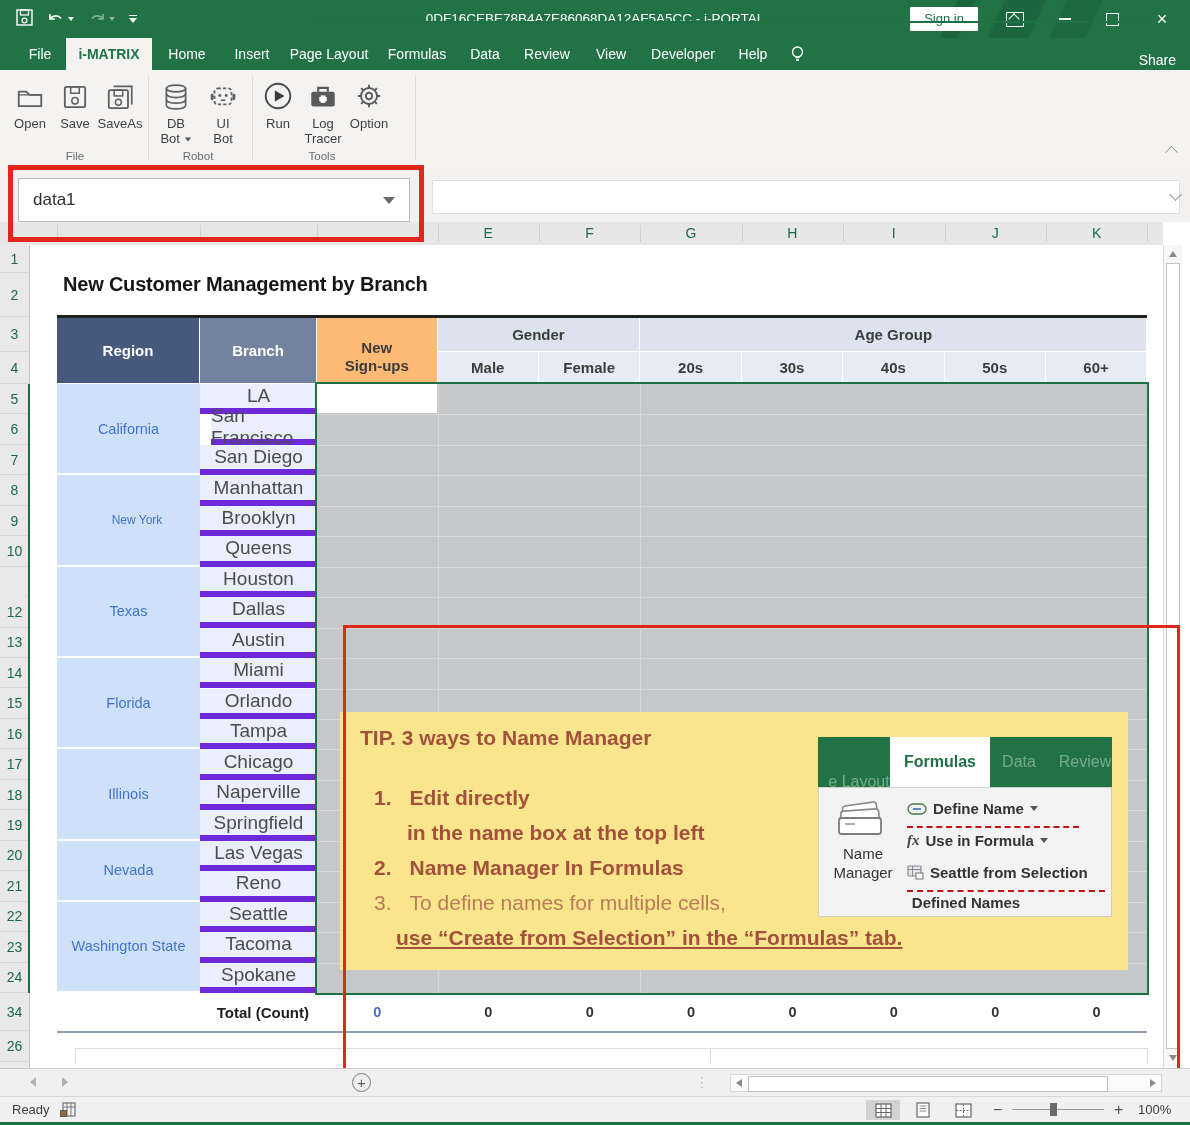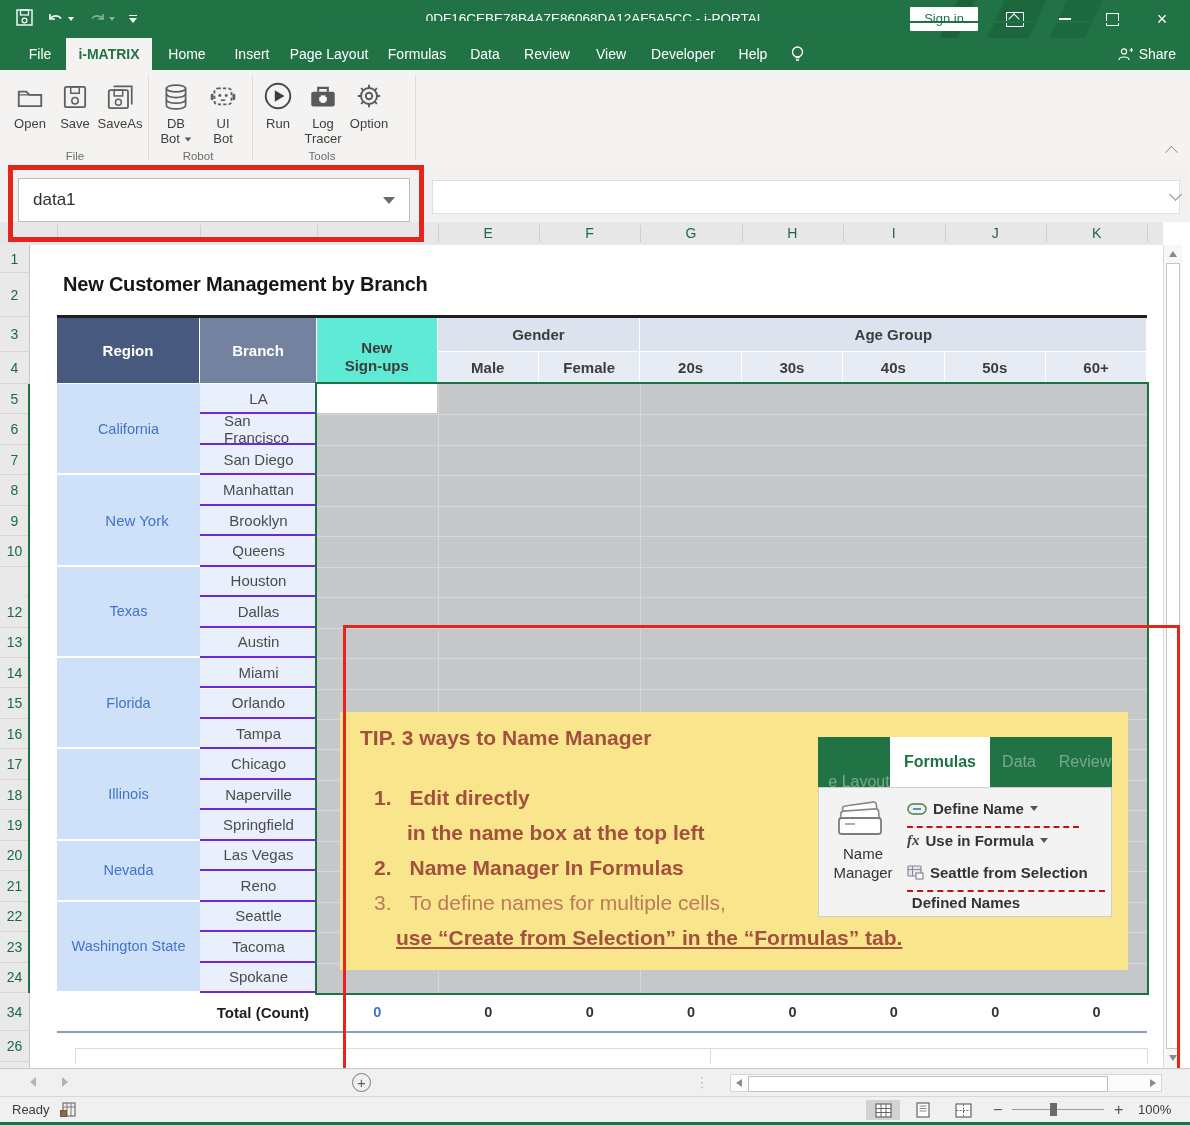--- a/index.html
+++ b/index.html
@@ -17,21 +17,21 @@
   #win-title{left:0;top:0;width:1190px;height:38px;text-align:center;line-height:38px;
      font-size:13.5px;color:#fff;}
   #signin{left:910px;top:7px;width:68px;height:24px;background:#fff;color:#217346;
      font-size:13px;text-align:center;line-height:24px;border-radius:1px;}
   .winbtn{top:0;width:40px;height:38px;display:flex;align-items:center;justify-content:center;color:#fff;}
   
   #tabrow{left:0;top:38px;width:1190px;height:32px;background:#217346;}
   .rtab{position:absolute;top:0;height:32px;line-height:32px;padding:0 13px;color:#fff;font-size:14px;}
   .rtab.active{background:#f4f3f2;color:#217346;font-weight:bold;}
   #tellme{position:absolute;top:0;height:32px;line-height:32px;color:#fff;font-size:14px;display:flex;align-items:center;gap:7px;}
-  #share{position:absolute;top:0;right:14px;height:32px;line-height:32px;color:#fff;font-size:14px;display:flex;align-items:center;gap:6px;}
+  #share{position:absolute;top:0;right:14px;height:32px;line-height:32px;color:#fff;font-size:14px;display:flex;align-items:center;gap:6px;flex-direction:column;}
   
   #ribbon{left:0;top:70px;width:1190px;height:98px;background:#f4f3f2;border-bottom:1px solid #e2e1e0;}
   .rbtn{position:absolute;top:8px;width:62px;text-align:center;color:#3f3f3f;font-size:13px;}
   .rbtn .ric{height:34px;display:flex;align-items:flex-end;justify-content:center;}
   .rbtn .rlabel{margin-top:4px;line-height:15px;white-space:pre-line;}
   .rgrouplabel{position:absolute;top:80px;font-size:11.5px;color:#6b6b6b;text-align:center;width:120px;}
   .rsep{position:absolute;top:6px;width:1px;height:84px;background:#dddcdb;}
   .caret-down{display:inline-block;width:0;height:0;border-left:4px solid transparent;
      border-right:4px solid transparent;border-top:5px solid #666;vertical-align:middle;}
   
@@ -48,21 +48,21 @@
   #colsel-underline{left:317px;top:21px;width:830px;height:2px;background:#1e7145;}
   #rowheads{left:0;top:245px;width:30px;height:823px;background:#e9e9e9;border-right:1px solid #c6c6c6;box-sizing:border-box;}
   .rownum{position:absolute;left:0;width:29px;text-align:center;font-size:14px;color:#1a6a44;border-bottom:1px solid #d6d6d6;box-sizing:border-box;display:flex;align-items:center;justify-content:center;}
   #rowsel-line{left:28px;top:384px;width:2px;height:609px;background:#1e7145;}
   
   #sheet{left:30px;top:245px;width:1133px;height:823px;background:#fff;overflow:hidden;}
   #sheet-title{left:33px;top:28px;font-size:20px;font-weight:800;color:#161616;letter-spacing:-0.2px;}
   .hcell{position:absolute;box-sizing:border-box;display:flex;align-items:center;justify-content:center;
      font-size:15px;font-weight:bold;color:#3c3c3c;border-right:1px solid #fff;border-bottom:1px solid #fff;white-space:pre-line;text-align:center;line-height:18px;}
   .bodycell{position:absolute;box-sizing:border-box;display:flex;align-items:center;justify-content:center;
-     font-size:15px;border-bottom:2px solid #6d28d9;}
+     font-size:19px;border-bottom:6px solid #6d28d9;}
   #tip-box{left:310px;top:467px;width:788px;height:258px;background:#f8e58c;color:#a3503c;}
   .tip-line{position:absolute;font-size:21px;white-space:nowrap;}
   #mini-ribbon{left:478px;top:25px;width:294px;height:180px;}
   #mini-green{left:0;top:0;width:294px;height:50px;background:#217346;}
   .mini-tab{position:absolute;top:0;height:50px;line-height:50px;font-size:16px;color:rgba(255,255,255,.38);}
   .mini-tab.active{background:#fff;color:#1e7145;font-weight:bold;padding:0 14px;}
   #mini-panel{left:0;top:50px;width:294px;height:130px;background:#f4f3f3;border:1px solid #cfcfcf;box-sizing:border-box;}
   .mini-item{position:absolute;left:88px;font-size:15px;color:#333;font-weight:bold;display:flex;align-items:center;gap:6px;white-space:nowrap;}
   .red-dash{position:absolute;height:0;border-bottom:2px dashed #c41212;}
   #vscroll{left:1163px;top:245px;width:19px;height:823px;background:#f7f7f7;border-left:1px solid #dcdcdc;box-sizing:border-box;}
@@ -323,36 +323,36 @@
       <div class="rownum" style="top: 786px; height: 31px;">26</div>
     </div>
   <div class="abs" id="rowsel-line"></div>
 
   <div class="abs" id="sheet">
     <div class="abs" id="sheet-title">New Customer Management by Branch</div>
     <div id="table-layer">
         <div class="abs" style="left: 27px; top: 70px; width: 1090.3px; height: 3px; background: rgb(31, 31, 31);"></div>
         <div class="hcell" style="left: 27px; top: 73px; width: 143px; height: 66px; background: rgb(71, 89, 125); color: rgb(255, 255, 255);">Region</div>
         <div class="hcell" style="left: 170px; top: 73px; width: 117px; height: 66px; background: rgb(115, 130, 159); color: rgb(255, 255, 255);">Branch</div>
-        <div class="hcell" style="left: 287px; top: 73px; width: 120.5px; height: 79px; background: #5eead4; text-align: center;">New
+        <div class="hcell" style="left: 287px; top: 73px; width: 120.5px; height: 79px; background: #fdba74; text-align: center;">New
 Sign-ups</div>
         <div class="hcell" style="left: 407.5px; top: 73px; width: 202.9px; height: 34px; background: rgb(220, 226, 238);">Gender</div>
         <div class="hcell" style="left: 610.4px; top: 73px; width: 506.9px; height: 34px; background: rgb(220, 226, 238);">Age Group</div>
         <div class="hcell" style="left: 407.5px; top: 107px; width: 101.5px; height: 32px; background: rgb(231, 235, 243);">Male</div>
         <div class="hcell" style="left: 509px; top: 107px; width: 101.4px; height: 32px; background: rgb(231, 235, 243);">Female</div>
         <div class="hcell" style="left: 610.4px; top: 107px; width: 101.38px; height: 32px; background: rgb(231, 235, 243);">20s</div>
         <div class="hcell" style="left: 711.78px; top: 107px; width: 101.38px; height: 32px; background: rgb(231, 235, 243);">30s</div>
         <div class="hcell" style="left: 813.16px; top: 107px; width: 101.38px; height: 32px; background: rgb(231, 235, 243);">40s</div>
         <div class="hcell" style="left: 914.54px; top: 107px; width: 101.38px; height: 32px; background: rgb(231, 235, 243);">50s</div>
         <div class="hcell" style="left: 1015.92px; top: 107px; width: 101.38px; height: 32px; background: rgb(231, 235, 243);">60+</div>
         <div class="bodycell" style="left: 27px; top: 139px; width: 143px; height: 91.35px; background: rgb(207, 225, 248); color: rgb(66, 115, 201); border-bottom: 2px solid rgb(255, 255, 255); font-size: 14.5px;">California</div>
         <div class="bodycell" style="left: 170px; top: 139px; width: 117px; height: 30.45px; background: rgb(233, 239, 252); color: rgb(76, 76, 76);">LA</div>
-        <div class="bodycell" style="left: 170px; top: 169.45px; width: 117px; height: 30.45px; background: rgb(233, 239, 252); color: rgb(76, 76, 76); padding-left: 24px;">San Francisco</div>
+        <div class="bodycell" style="left: 181px; top: 169.45px; width: 117px; height: 30.45px; background: rgb(233, 239, 252); color: rgb(76, 76, 76);">San Francisco</div>
         <div class="bodycell" style="left: 170px; top: 199.9px; width: 117px; height: 30.45px; background: rgb(233, 239, 252); color: rgb(76, 76, 76);">San Diego</div>
-        <div class="bodycell" style="left: 27px; top: 230.35px; width: 160px; height: 91.35px; background: rgb(207, 225, 248); color: rgb(66, 115, 201); border-bottom: 2px solid rgb(255, 255, 255); font-size: 15px;">New York</div>
+        <div class="bodycell" style="left: 27px; top: 230.35px; width: 160px; height: 91.35px; background: rgb(207, 225, 248); color: rgb(66, 115, 201); border-bottom: 2px solid rgb(255, 255, 255); font-size: 12px;">New York</div>
         <div class="bodycell" style="left: 170px; top: 230.35px; width: 117px; height: 30.45px; background: rgb(233, 239, 252); color: rgb(76, 76, 76);">Manhattan</div>
         <div class="bodycell" style="left: 170px; top: 260.8px; width: 117px; height: 30.45px; background: rgb(233, 239, 252); color: rgb(76, 76, 76);">Brooklyn</div>
         <div class="bodycell" style="left: 170px; top: 291.25px; width: 117px; height: 30.45px; background: rgb(233, 239, 252); color: rgb(76, 76, 76);">Queens</div>
         <div class="bodycell" style="left: 27px; top: 321.7px; width: 143px; height: 91.35px; background: rgb(207, 225, 248); color: rgb(66, 115, 201); border-bottom: 2px solid rgb(255, 255, 255); font-size: 14.5px;">Texas</div>
         <div class="bodycell" style="left: 170px; top: 321.7px; width: 117px; height: 30.45px; background: rgb(233, 239, 252); color: rgb(76, 76, 76);">Houston</div>
         <div class="bodycell" style="left: 170px; top: 352.15px; width: 117px; height: 30.45px; background: rgb(233, 239, 252); color: rgb(76, 76, 76);">Dallas</div>
         <div class="bodycell" style="left: 170px; top: 382.6px; width: 117px; height: 30.45px; background: rgb(233, 239, 252); color: rgb(76, 76, 76);">Austin</div>
         <div class="bodycell" style="left: 27px; top: 413.05px; width: 143px; height: 91.35px; background: rgb(207, 225, 248); color: rgb(66, 115, 201); border-bottom: 2px solid rgb(255, 255, 255); font-size: 14.5px;">Florida</div>
         <div class="bodycell" style="left: 170px; top: 413.05px; width: 117px; height: 30.45px; background: rgb(233, 239, 252); color: rgb(76, 76, 76);">Miami</div>
         <div class="bodycell" style="left: 170px; top: 443.5px; width: 117px; height: 30.45px; background: rgb(233, 239, 252); color: rgb(76, 76, 76);">Orlando</div>

